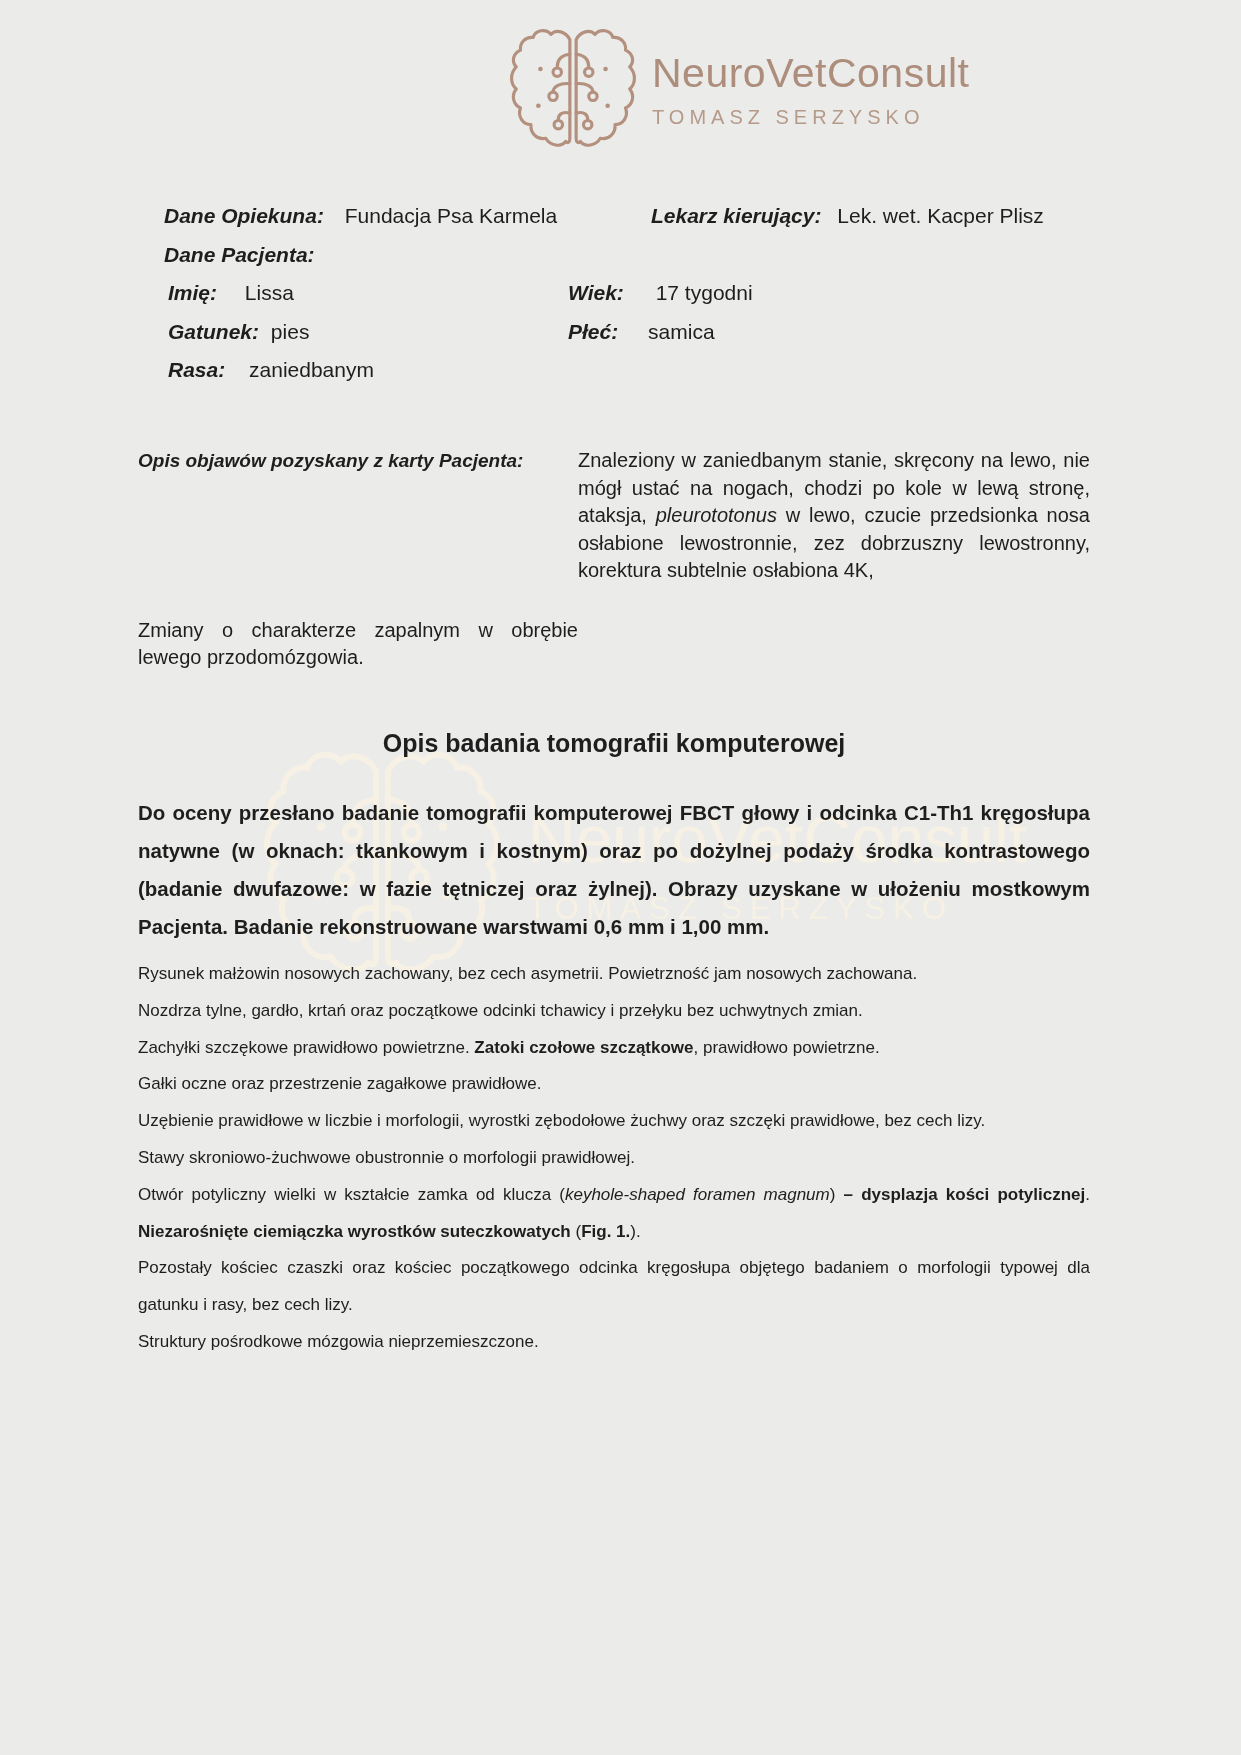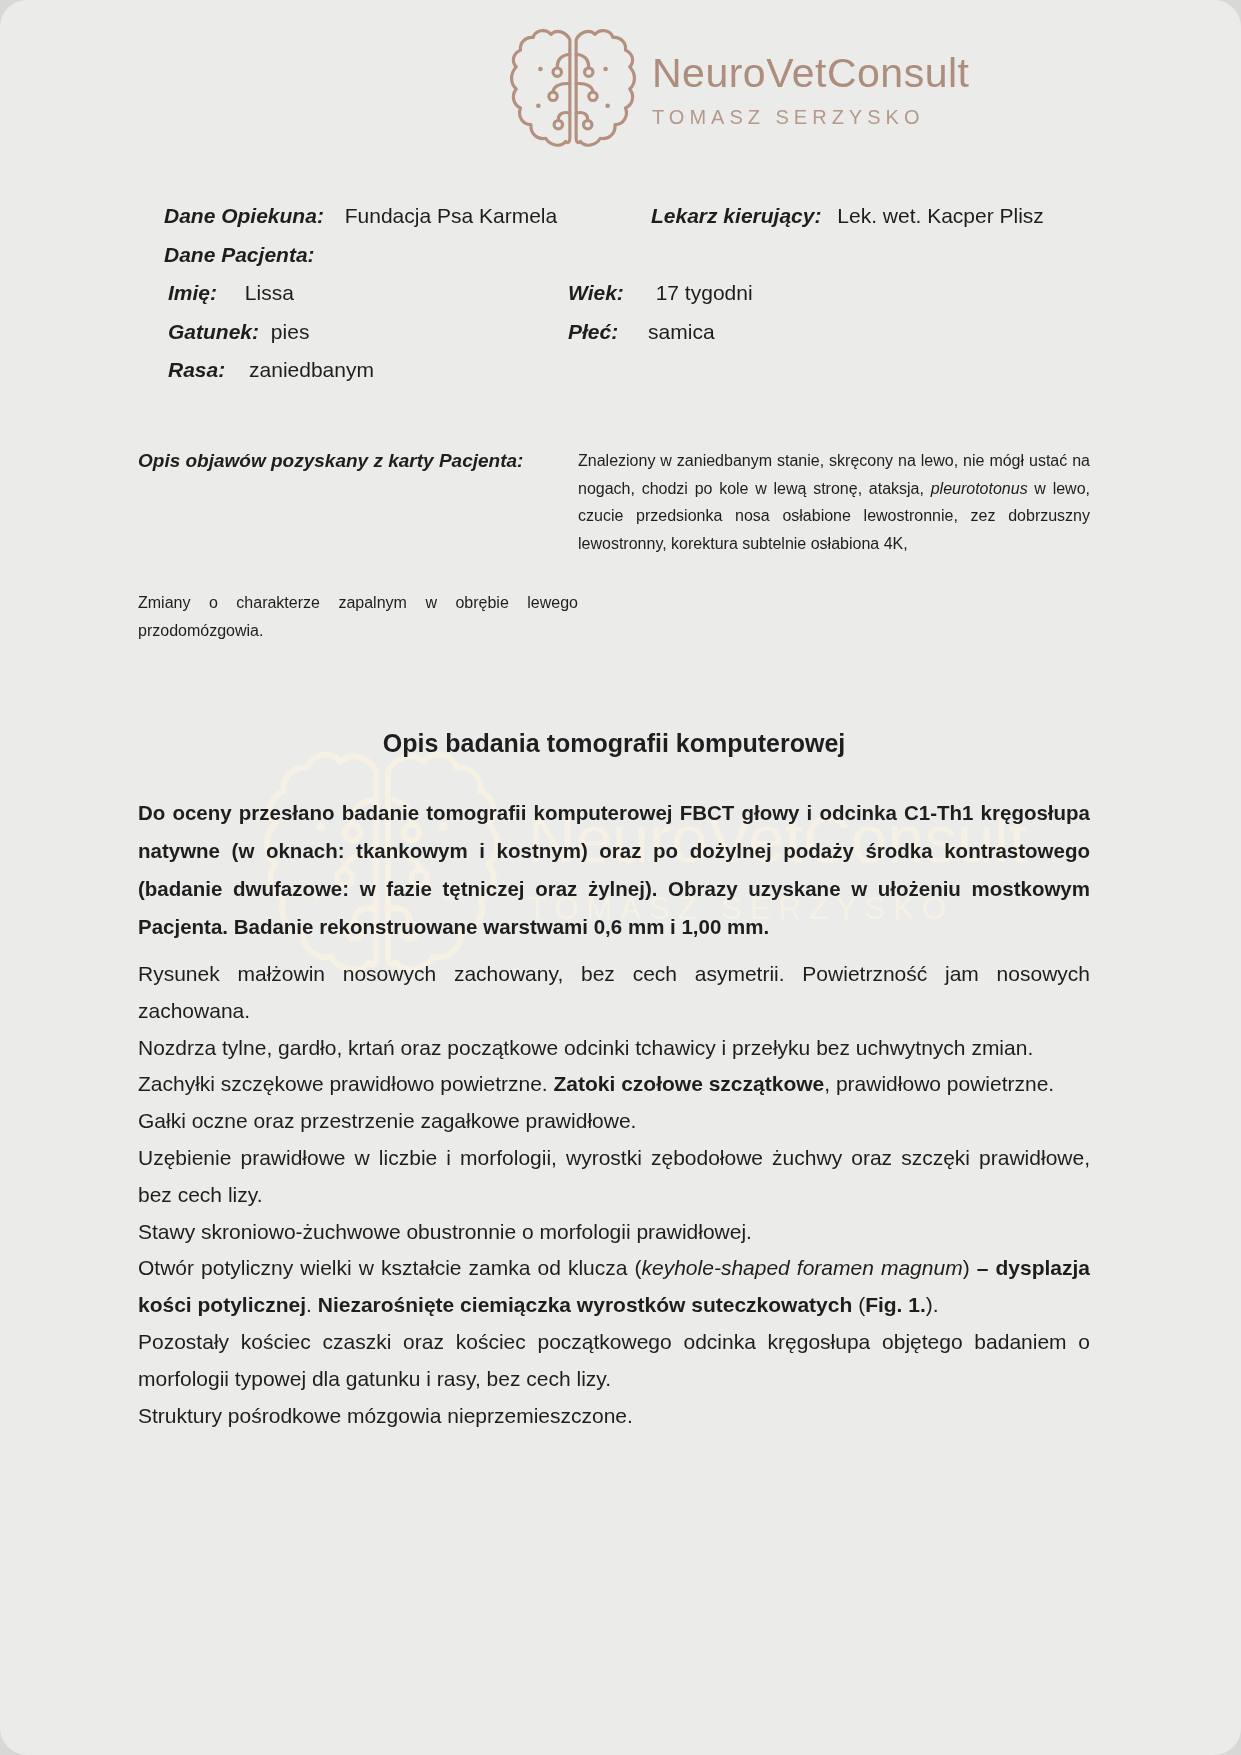--- a/index.html
+++ b/index.html
@@ -4,52 +4,51 @@
 <style>
   html,body{margin:0;padding:0;background:#d8d8d6;}
   .page{
     position:relative;
     width:1241px;height:1755px;
     background:#ebebe9;
     font-family:"Liberation Sans",sans-serif;
     color:#1e1e1e;
     overflow:hidden;
     margin:0 auto;
-    border-radius:27px;
   }
   
   .logo-header{position:absolute;left:510px;top:24px;display:flex;align-items:center;gap:16px;z-index:2;}
   .logo-icon{width:126px;height:132px;}
   .brand-text{display:flex;flex-direction:column;}
   .brand-title{font-size:41px;font-weight:500;letter-spacing:.5px;line-height:1.1;}
   .brand-sub{font-size:20px;letter-spacing:5px;margin-top:10px;font-weight:400;}
   
   .patient{position:absolute;left:140px;top:204px;width:1000px;font-size:21px;z-index:2;margin-left:24px;}
   .p-row{position:relative;height:38.5px;white-space:nowrap;}
   .p-cell{position:absolute;top:0;}
   .lab{font-weight:bold;font-style:italic;}
   .val{font-style:normal;font-weight:normal;}
   
   .anamnesis{position:absolute;left:138px;top:447px;width:952px;display:grid;
              grid-template-columns:440px 512px;z-index:2;}
   .an-label{font-weight:bold;font-style:italic;font-size:19px;line-height:27.5px;padding-right:20px;}
-  .an-value{font-size:16px;line-height:27.5px;text-align:justify;}
+  .an-value{font-size:20px;line-height:27.5px;text-align:justify;}
   .an-gap{margin-top:32px;}
   
   .report-title{position:absolute;left:138px;top:712px;width:952px;text-align:center;
                 font-size:25px;font-weight:bold;z-index:2;}
   .watermark{position:absolute;left:264px;top:742px;display:flex;align-items:center;gap:28px;z-index:1;}
   .wm-icon{width:236px;height:248px;}
   .wm-text{display:flex;flex-direction:column;}
   .wm-title{font-size:66px;font-weight:500;line-height:1.05;}
   .wm-sub{font-size:31px;letter-spacing:8px;margin-top:16px;}
   .intro{position:absolute;left:138px;top:794px;width:952px;font-weight:bold;
          font-size:20.5px;line-height:38px;text-align:justify;z-index:2;}
   .findings{position:absolute;left:138px;top:956px;width:952px;
-            font-size:21px;line-height:36.8px;z-index:2;}
+            font-size:17px;line-height:36.8px;z-index:2;}
   .findings p{margin:0;text-align:justify;}
 </style>
 </head>
 <body>
 
 <svg width="0" height="0" style="position:absolute">
   <defs>
     <g id="brain-hemi" fill="none" stroke="currentColor" stroke-width="3" stroke-linecap="round" stroke-linejoin="round">
       <path d="M57,14 C53,6 44,4 39,9 C34,3 24,5 22,12 C15,11 9,17 10,24
                C3,27 1,35 6,40 C0,46 0,56 6,61 C1,67 3,76 10,79

